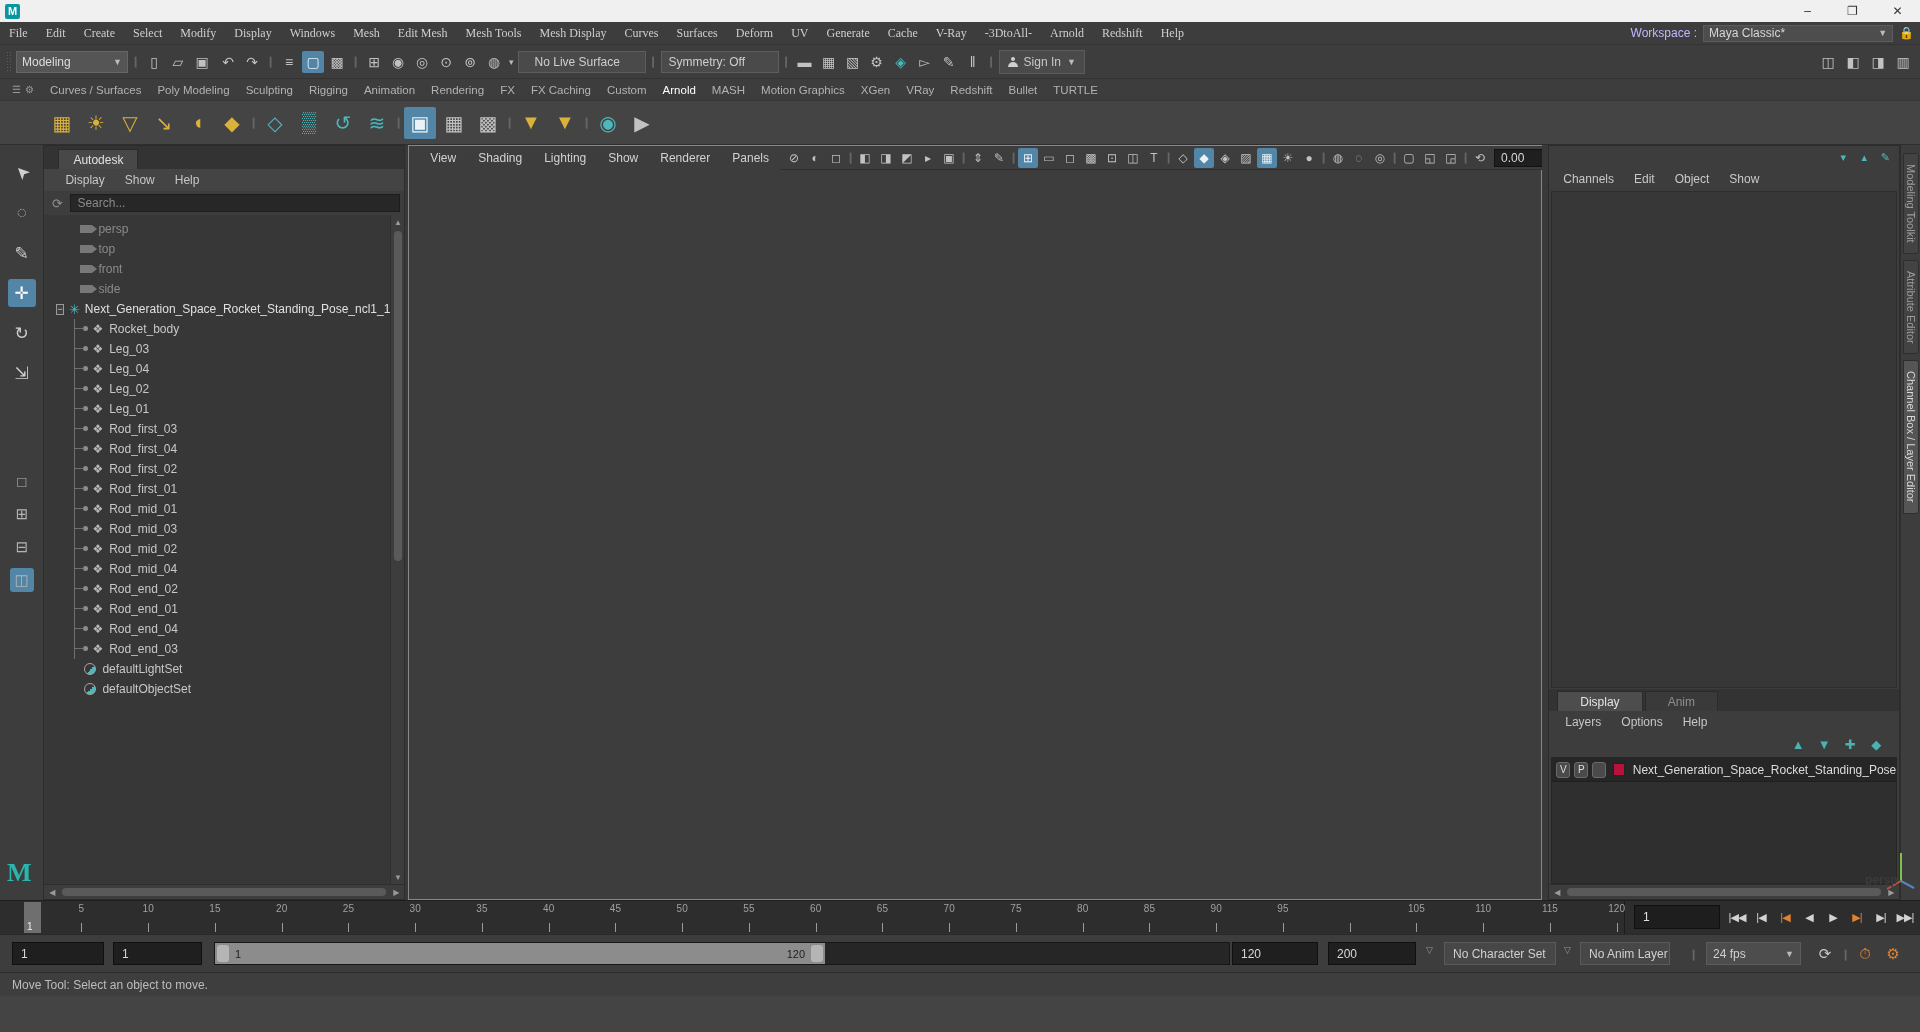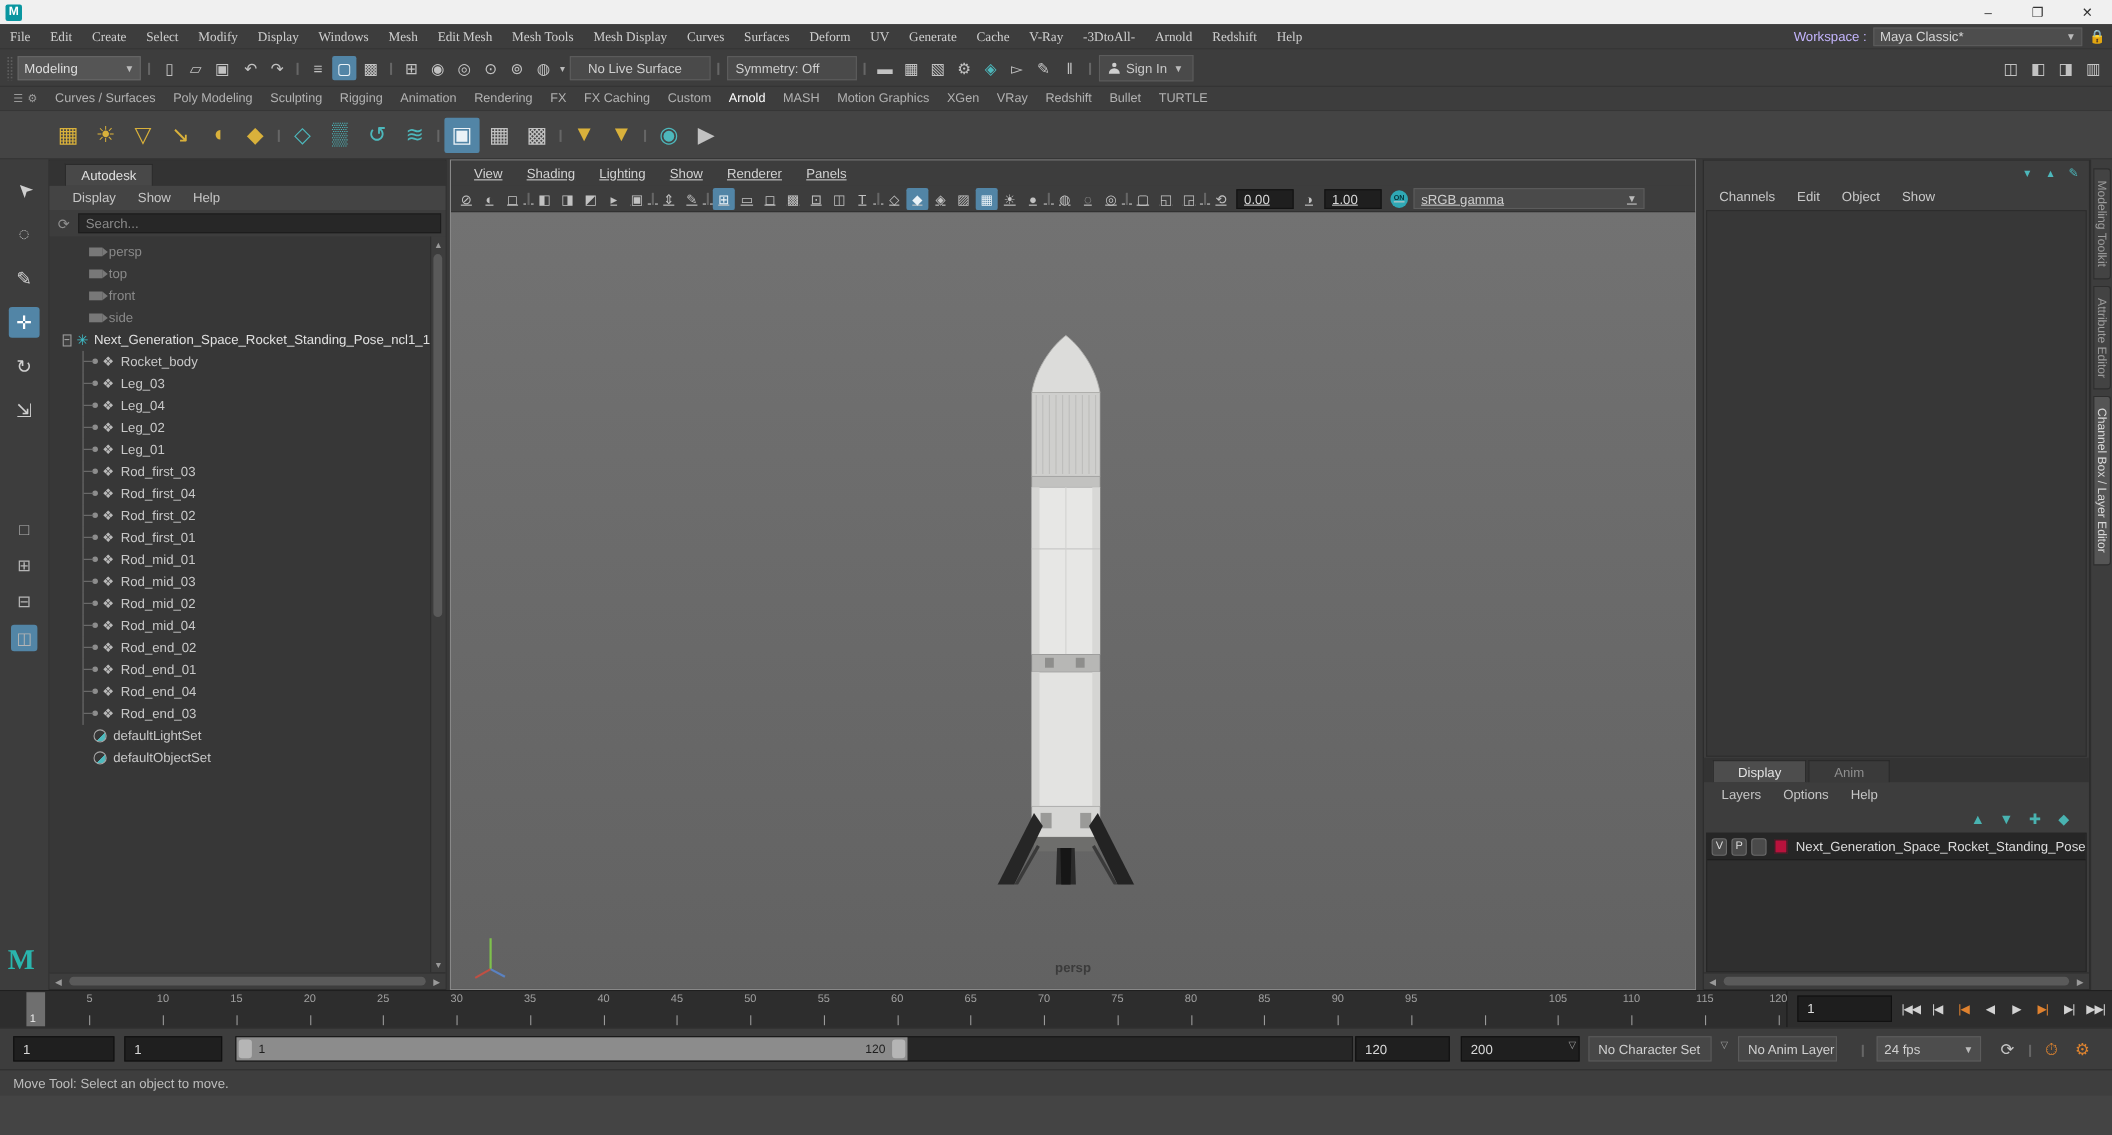--- a/index.html
+++ b/index.html
@@ -72,21 +72,21 @@
   .guide .dot{position:absolute;left:8px;top:7px;width:5px;height:5px;border-radius:50%;background:#8d8d8d;}
   .setic{width:12px;height:12px;border:1.5px solid #a5a5a5;border-radius:50%;margin-right:6px;background:linear-gradient(135deg,transparent 55%,#4db8bc 55%);}
   .vscroll{width:14px;background:#3d3d3d;border-left:1px solid #2e2e2e;display:flex;flex-direction:column;align-items:center;}
   .vscroll .sb-btn{height:14px;width:100%;display:flex;align-items:center;justify-content:center;color:#9a9a9a;font-size:8px;}
   .vscroll .thumb{width:8px;flex:0 0 330px;background:#5a5a5a;border-radius:4px;margin-top:2px;}
   .hscroll{height:15px;background:#3d3d3d;border-top:1px solid #2e2e2e;display:flex;align-items:center;}
   .hscroll .sb-btn{width:16px;text-align:center;color:#9a9a9a;font-size:8px;}
   .hscroll .thumb{height:8px;flex:1;background:#5a5a5a;border-radius:4px;margin:0 2px;}
   
   .vp-gap{width:3px;background:#393939;}
-  .viewport{width:1134px;display:flex;flex-direction:column;border:1px solid #888;background:#3d3d3d;text-decoration:underline;}
+  .viewport{width:1134px;display:flex;flex-direction:row;border:1px solid #888;background:#3d3d3d;}
   .vp-menus{height:23px;display:flex;align-items:center;padding-left:10px;background:#3d3d3d;}
   .vp-menus .mi{padding:0 11px;color:#d2d2d2;}
   .vp-icons{height:24px;display:flex;align-items:center;gap:1px;background:#3d3d3d;padding-left:4px;border-bottom:1px solid #2f2f2f;}
   .vp-icons .icon{width:20px;height:20px;font-size:12px;}
   .numfield{width:52px;height:18px;background:#1f1f1f;border:1px solid #121212;color:#d8d8d8;display:flex;align-items:center;padding:0 6px;margin:0 3px;}
   .gamma-on{width:16px;height:16px;border-radius:50%;background:#2fa8b5;color:#04343a;font-size:6.5px;font-weight:bold;display:flex;align-items:center;justify-content:center;margin:0 4px;}
   .gamma-select{width:210px;height:19px;background:#4a4a4a;border:1px solid #5c5c5c;display:flex;align-items:center;justify-content:space-between;padding:0 6px;color:#cfcfcf;}
   .canvas{flex:1;position:relative;background:linear-gradient(#727272,#626262);}
   .persp-label{position:absolute;bottom:12px;left:0;right:0;text-align:center;color:#3b3b3b;font-weight:bold;font-size:12px;}
   
@@ -771,21 +771,21 @@
     <div class="rs-field" style="left:113px;width:89px;">1</div>
     <div class="rs-track">
       <div class="rs-bar">
         <div class="rs-handle"></div>
         <span class="rs-lab">1</span>
         <span class="rs-lab end">120</span>
         <div class="rs-handle"></div>
       </div>
     </div>
     <div class="rs-field" style="left:1232px;width:86px;">120</div>
-    <div class="rs-field" style="left:1328px;width:108px;">200</div>
+    <div class="rs-field" style="left:1328px;width:88px;">200</div>
     <span class="dd-small" style="left:1426px;">▽</span>
     <div class="rs-select" style="left:1444px;width:112px;">No Character Set</div>
     <span class="dd-small" style="left:1564px;">▽</span>
     <div class="rs-select" style="left:1580px;width:90px;">No Anim Layer</div>
     <div class="divider" style="position:absolute;left:1690px;top:9px;"></div>
     <div class="fps-select" style="left:1706px;">
       <span>24 fps</span>
       <span class="arrow">▼</span>
     </div>
     <div class="rb-icon" style="left:1814px;">⟳</div>

